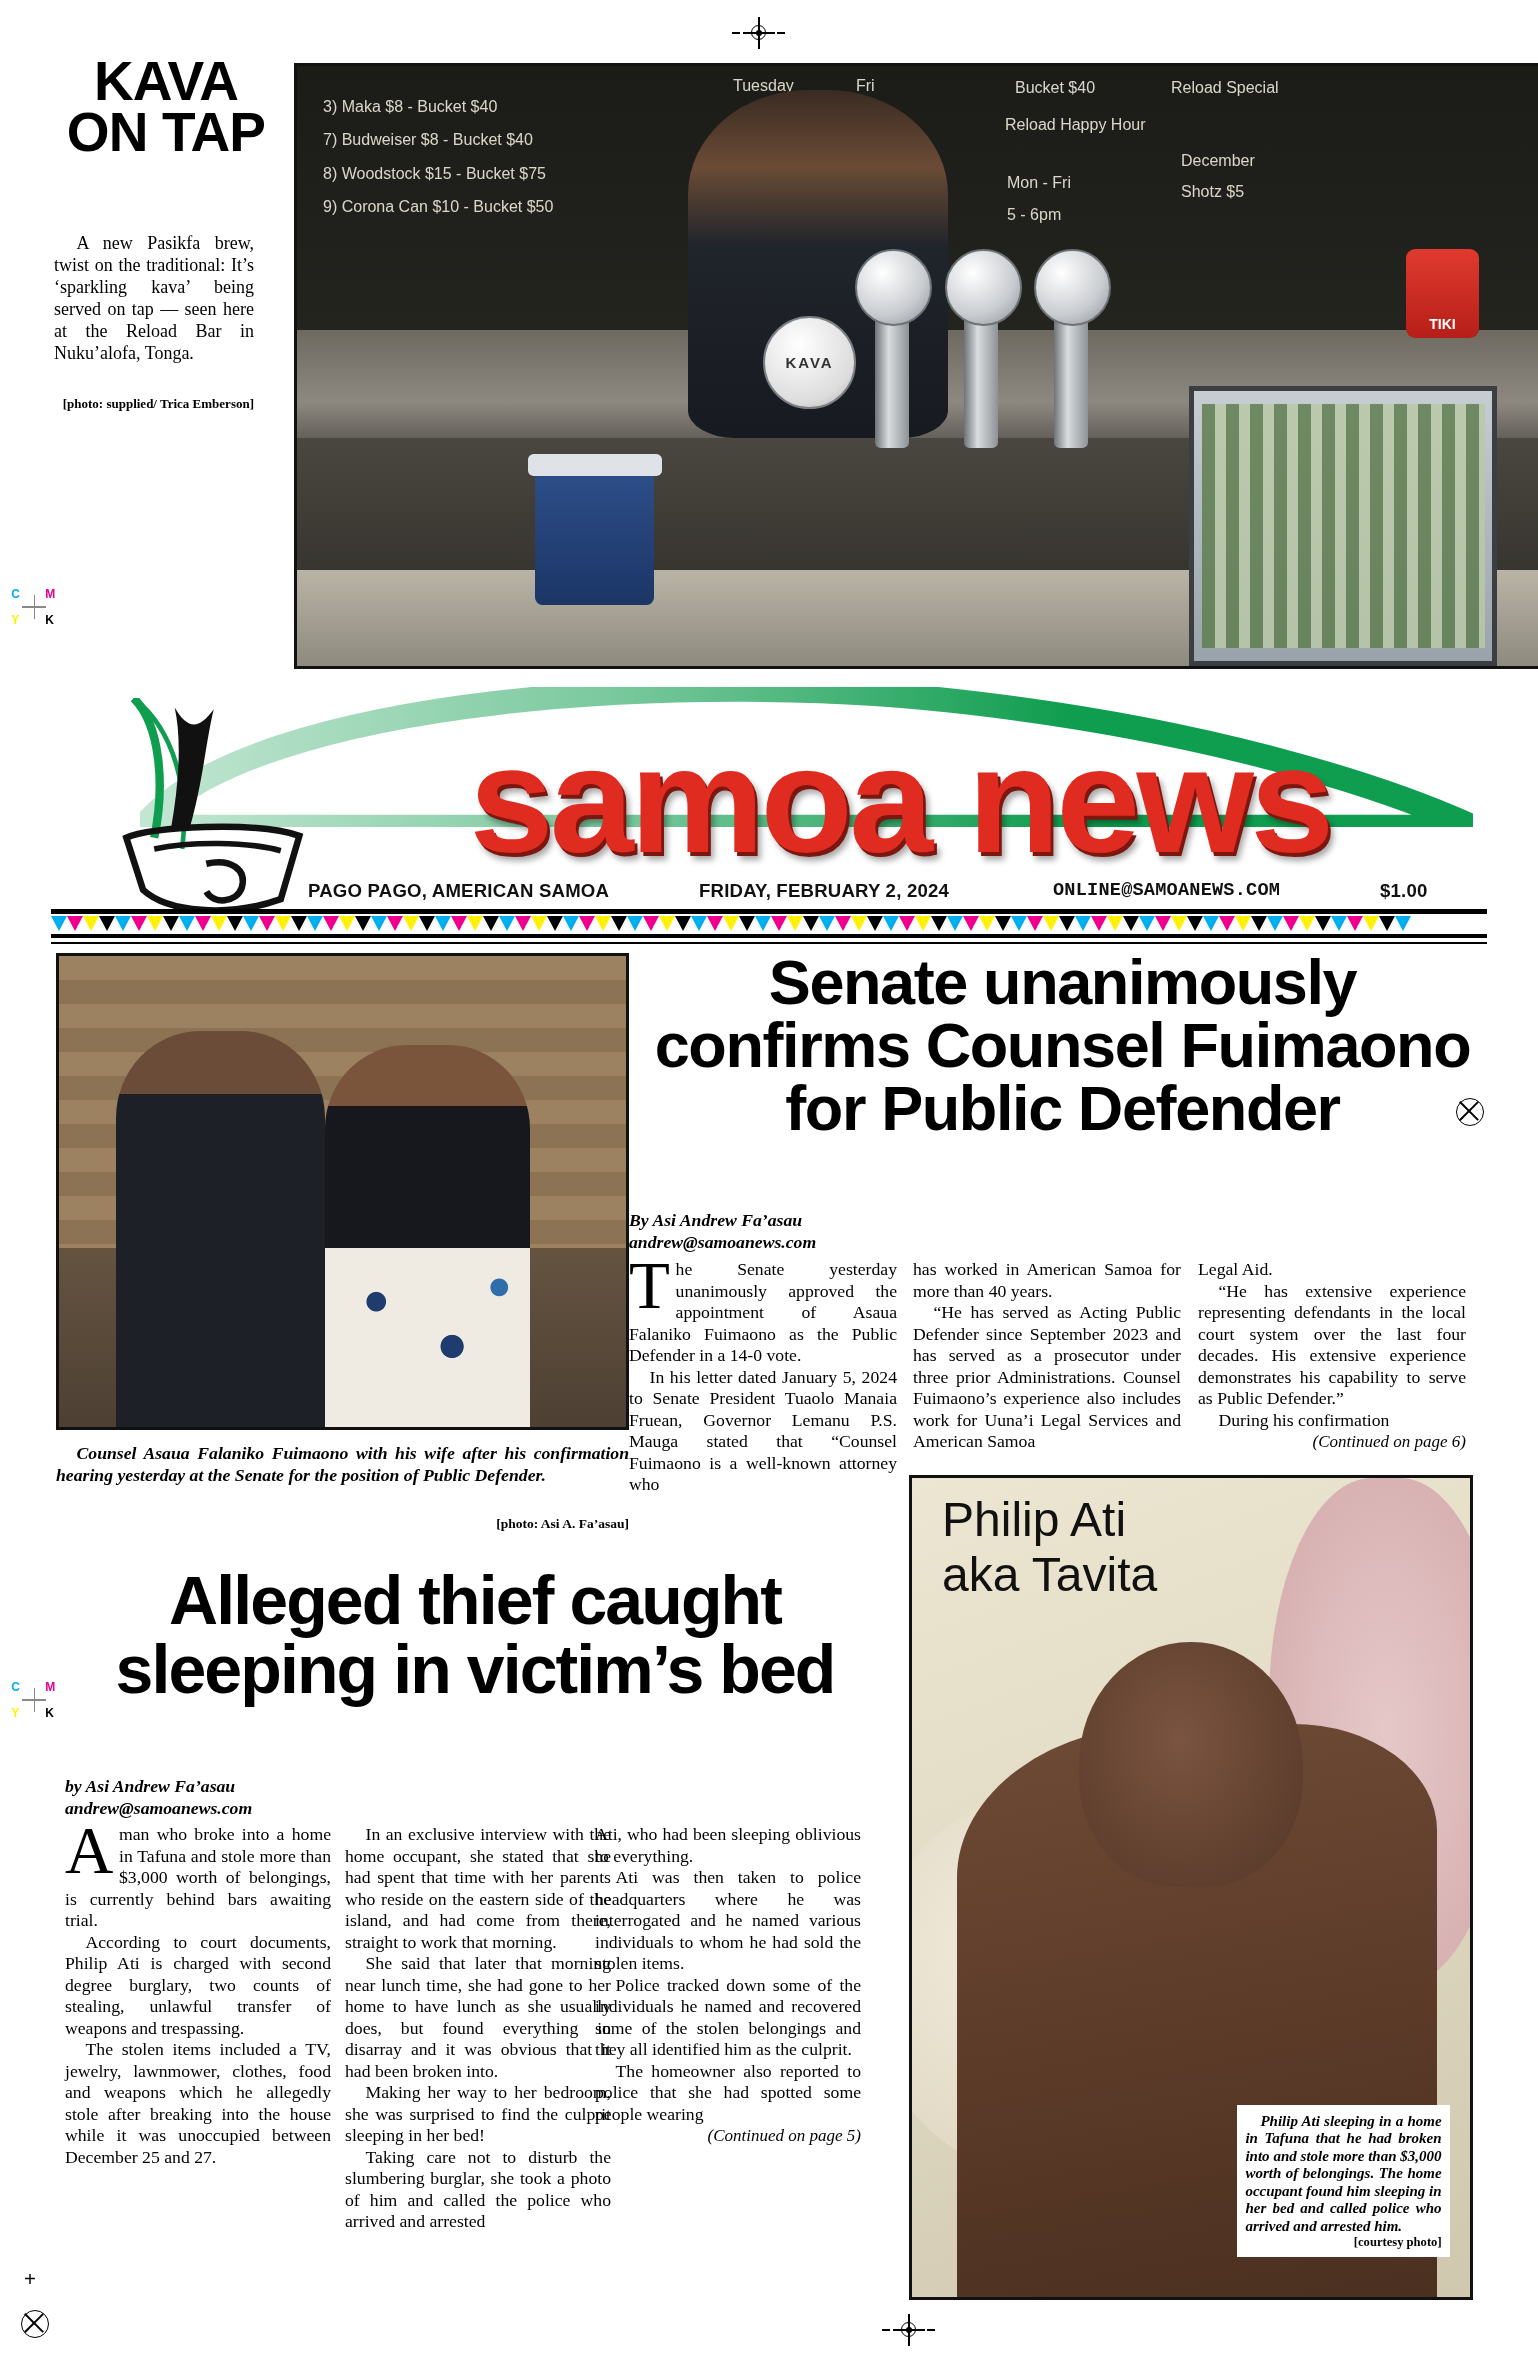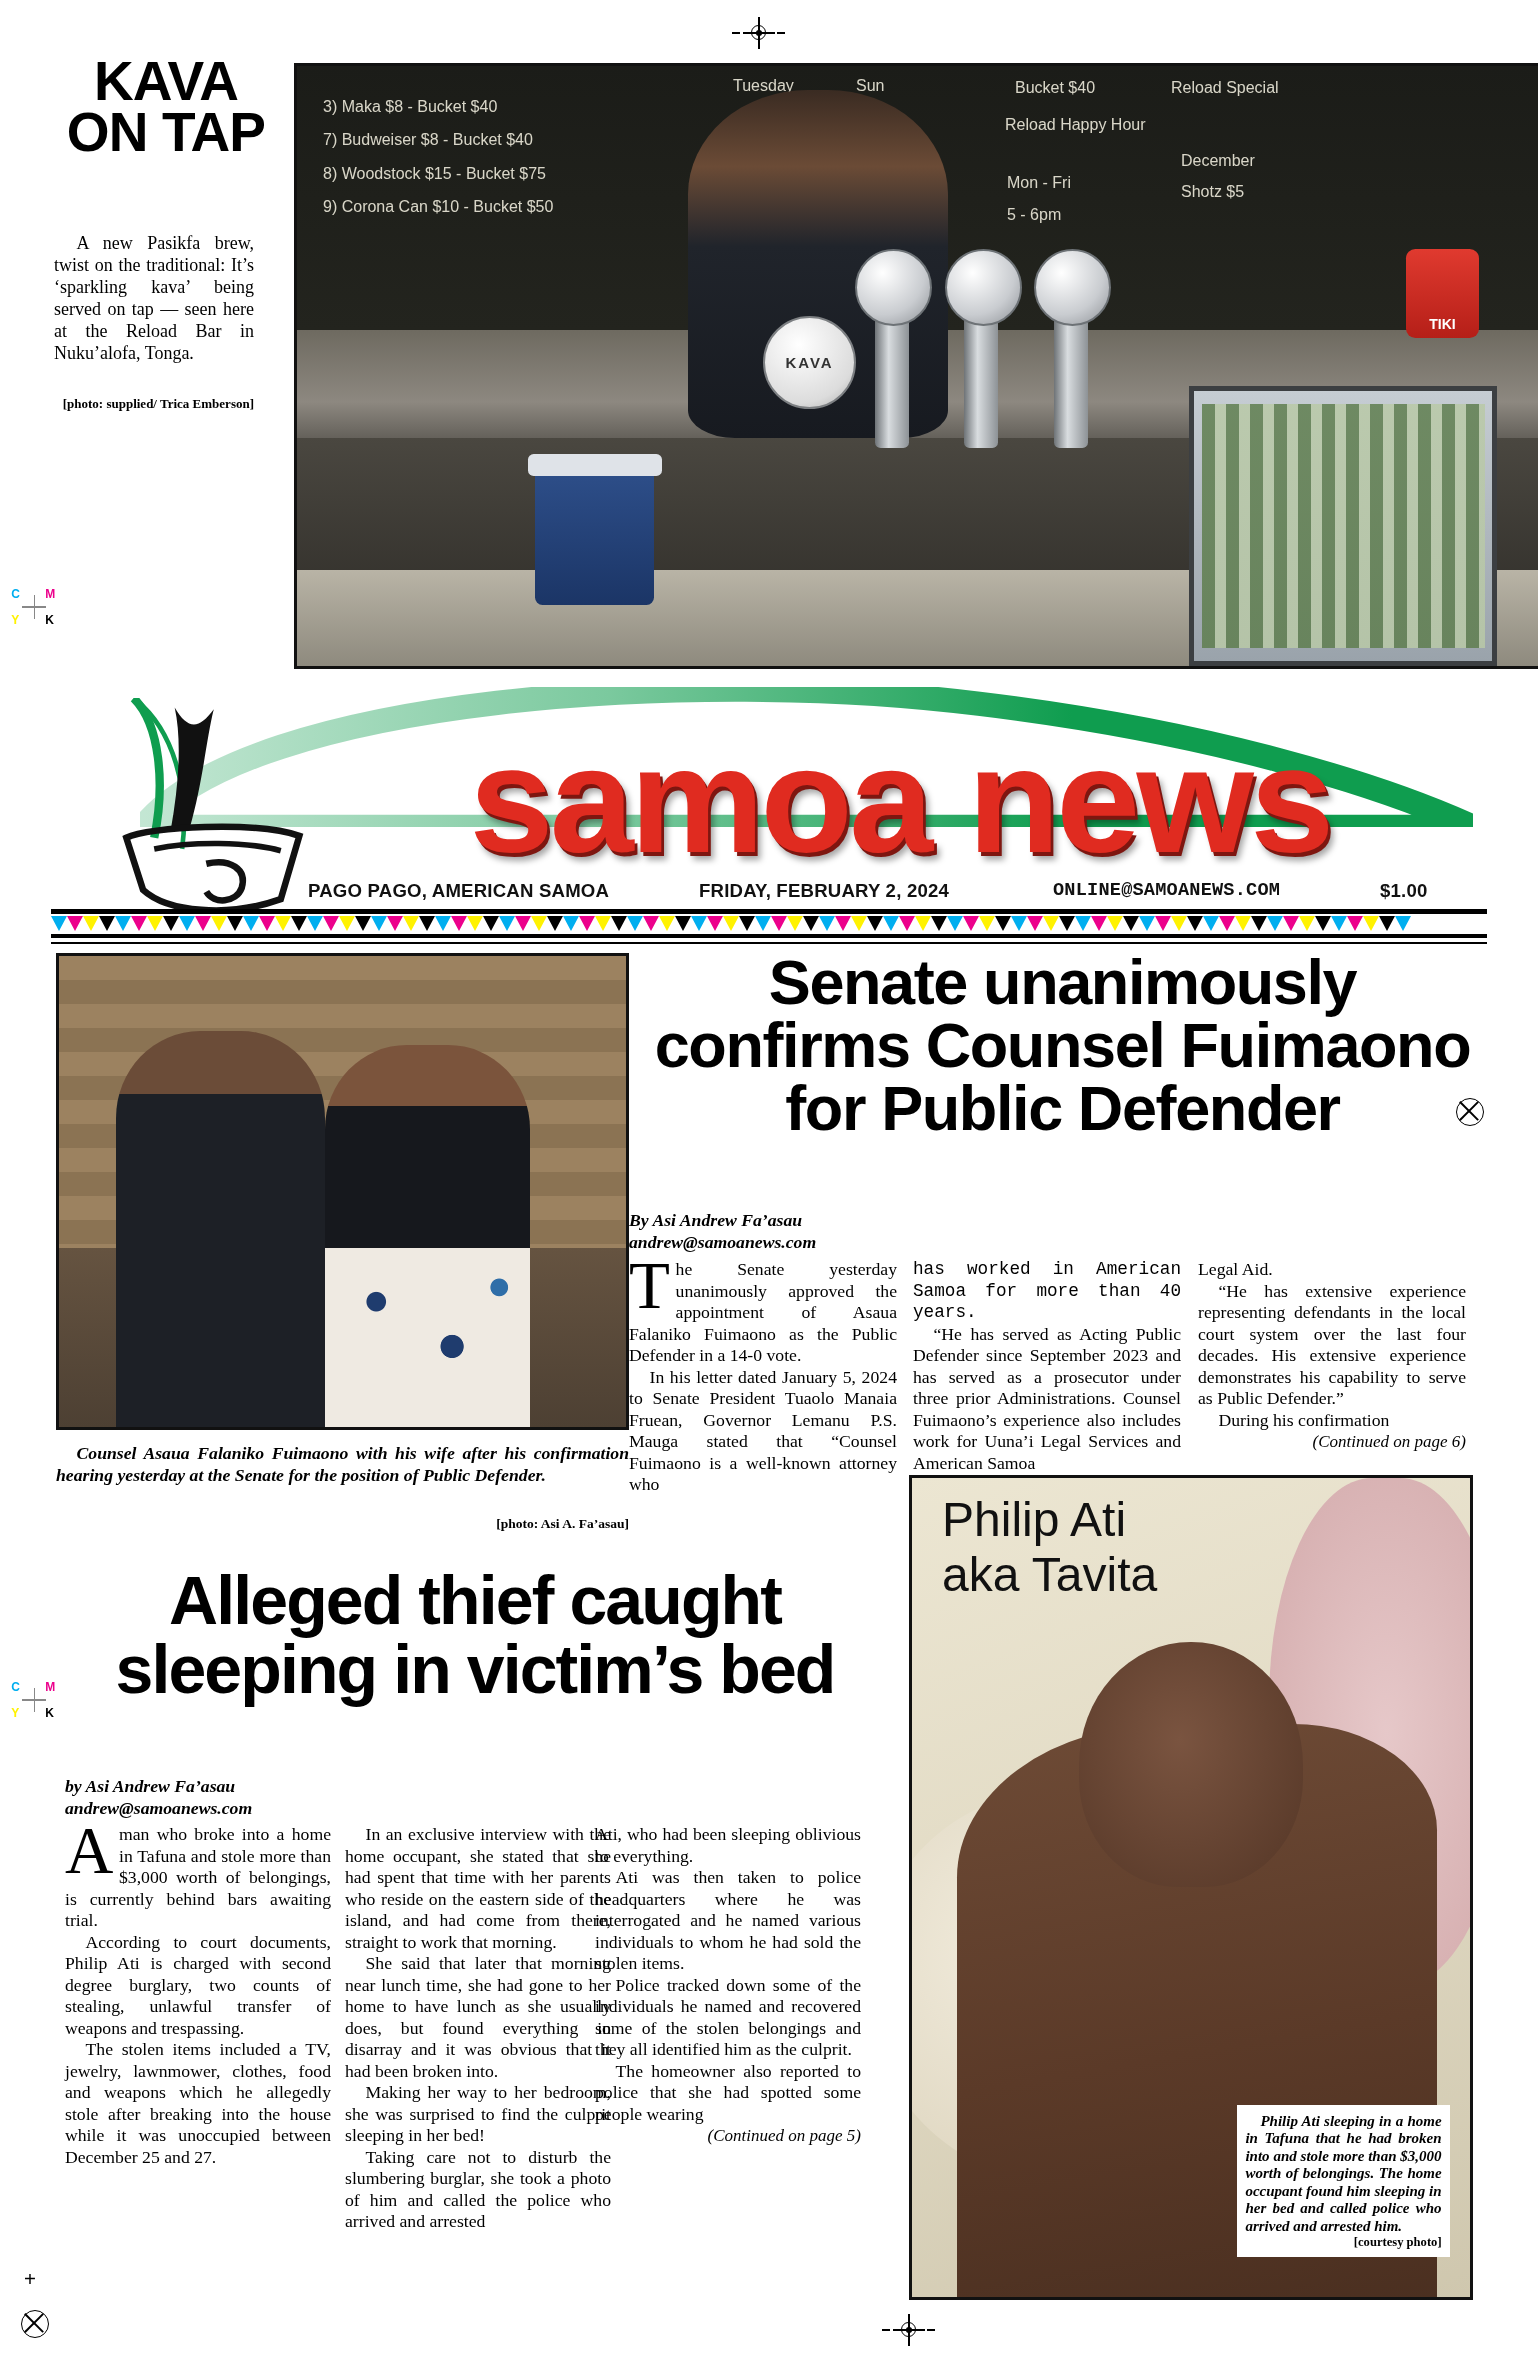--- a/index.html
+++ b/index.html
@@ -183,21 +183,21 @@
 
   <div class="top-photo">
     <div class="tp-board">
       <div class="chalk" style="left:26px;top:32px;">3) Maka $8 - Bucket $40</div>
       <div class="chalk" style="left:26px;top:65px;">7) Budweiser $8 - Bucket $40</div>
       <div class="chalk" style="left:26px;top:99px;">8) Woodstock $15 - Bucket $75</div>
       <div class="chalk" style="left:26px;top:132px;">9) Corona Can $10 - Bucket $50</div>
       <div class="chalk" style="left:436px;top:11.2px;">Tuesday</div>
       <div class="chalk" style="left:436px;top:50px;">Wed</div>
       <div class="chalk" style="left:436px;top:86px;">Thu</div>
-      <div class="chalk" style="left:559px;top:11.2px;">Sun</div>
+      <div class="chalk" style="left:559px;top:11.2px;">Fri</div>
       <div class="chalk" style="left:718px;top:13px;">Bucket $40</div>
       <div class="chalk" style="left:708px;top:50px;">Reload Happy Hour</div>
       <div class="chalk" style="left:710px;top:108px;">Mon - Fri</div>
       <div class="chalk" style="left:710px;top:140px;">5 - 6pm</div>
       <div class="chalk" style="left:874px;top:13px;">Reload Special</div>
       <div class="chalk" style="left:884px;top:86px;">December</div>
       <div class="chalk" style="left:884px;top:117px;">Shotz $5</div>
     </div>
     <div class="tp-counter"></div>
     <div class="tp-lower"></div>
@@ -361,21 +361,21 @@
   </div>
 
   <div class="sen-cols">
     <div class="sen-col sen-c1">
       <p style="text-indent:0;">
         <span class="dropcap">T</span><span>he Senate yesterday unanimously approved the appointment of Asaua Falaniko Fuimaono as the Public Defender in a 14-0 vote.</span>
       </p>
       <p>In his letter dated January 5, 2024 to Senate President Tuaolo Manaia Fruean, Governor Lemanu P.S. Mauga stated that “Counsel Fuimaono is a well-known attorney who</p>
     </div>
     <div class="sen-col sen-c2">
-      <p style="text-indent:0;font-family:Liberation Mono, monospace;"><span>has worked in American Samoa for more than 40 years.</span></p>
+      <p style="text-indent:0;"><span>has worked in American Samoa for more than 40 years.</span></p>
       <p>“He has served as Acting Public Defender since September 2023 and has served as a prosecutor under three prior Administrations. Counsel Fuimaono’s experience also includes work for Uuna’i Legal Services and American Samoa</p>
     </div>
     <div class="sen-col sen-c3">
       <p style="text-indent:0;"><span>Legal Aid.</span></p>
       <p>“He has extensive experience representing defendants in the local court system over the last four decades. His extensive experience demonstrates his capability to serve as Public Defender.”</p>
       <p>During his confirmation</p>
       <span class="cont">(Continued on page 6)</span>
     </div>
   </div>
 

